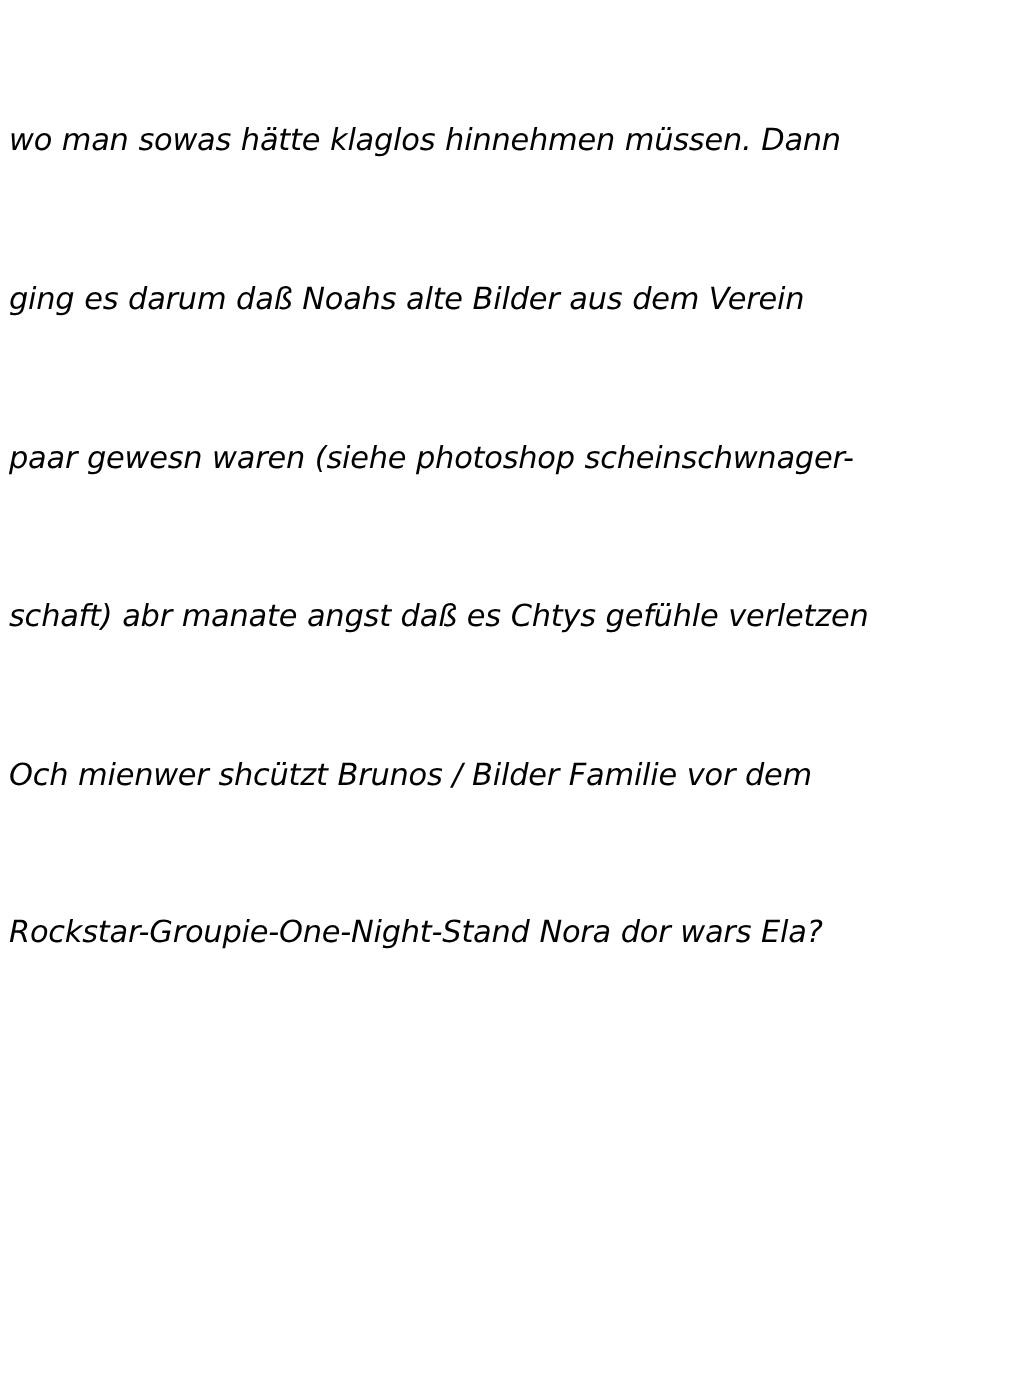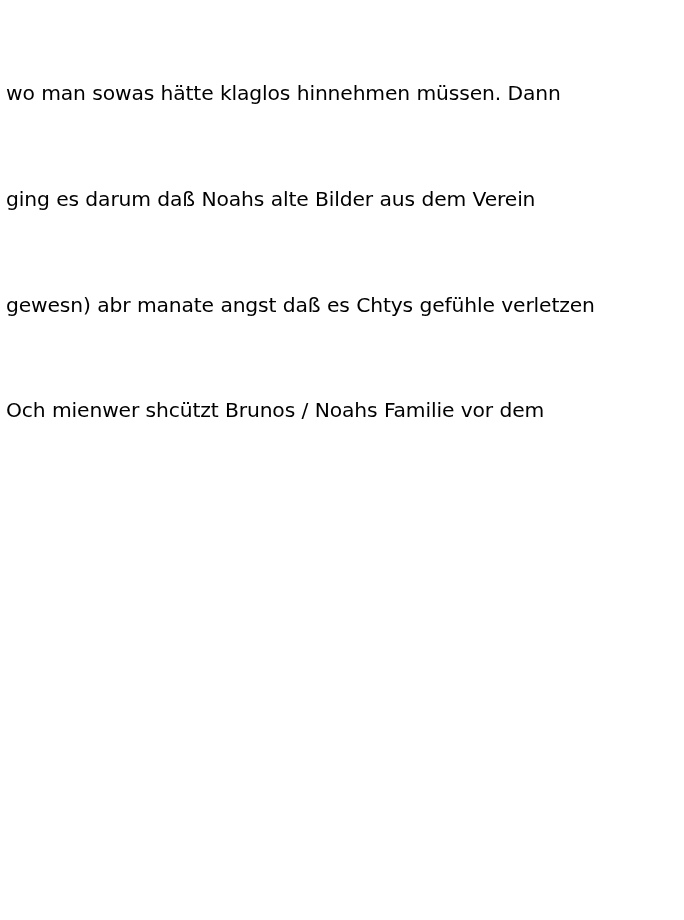--- a/index.html
+++ b/index.html
@@ -12,20 +12,21 @@
     height: 920px;
     overflow: hidden;
     font-family: "DejaVu Sans", sans-serif;
   }
   #page {
     width: 652px;
     height: 920px;
     box-sizing: border-box;
     padding: 6px 8px 0 6px;
     background: #ffffff;
+    font-style: italic;
   }
   .text-block {
     font-family: "DejaVu Sans", sans-serif;
     font-size: 20.3px;
     line-height: 35.2px;
     color: #000000;
     letter-spacing: -0.15px;
     word-spacing: 0.2px;
     white-space: pre-wrap;
   }
@@ -34,22 +35,24 @@
     white-space: pre;
   }
 </style>
 </head>
 <body>
 
 <div id="page">
   <div class="text-block">
     <span class="line">wo man sowas hätte klaglos hinnehmen müssen. Dann</span>
     <span class="line">ging es darum daß Noahs alte Bilder aus dem Verein</span>
-    <span class="line">gewesn) abr manate angst daß es Chtys gefühle verletzen</span>
-    <span class="line">Och mienwer shcützt Brunos / Noahs Familie vor dem</span>
+    <span class="line">paar gewesn waren (siehe photoshop scheinschwnager-</span>
+    <span class="line">schaft) abr manate angst daß es Chtys gefühle verletzen</span>
+    <span class="line">Och mienwer shcützt Brunos / Bilder Familie vor dem</span>
+    <span class="line">Rockstar-Groupie-One-Night-Stand Nora dor wars Ela?</span>
     
     
     
     
     
     
     
     
     
     

